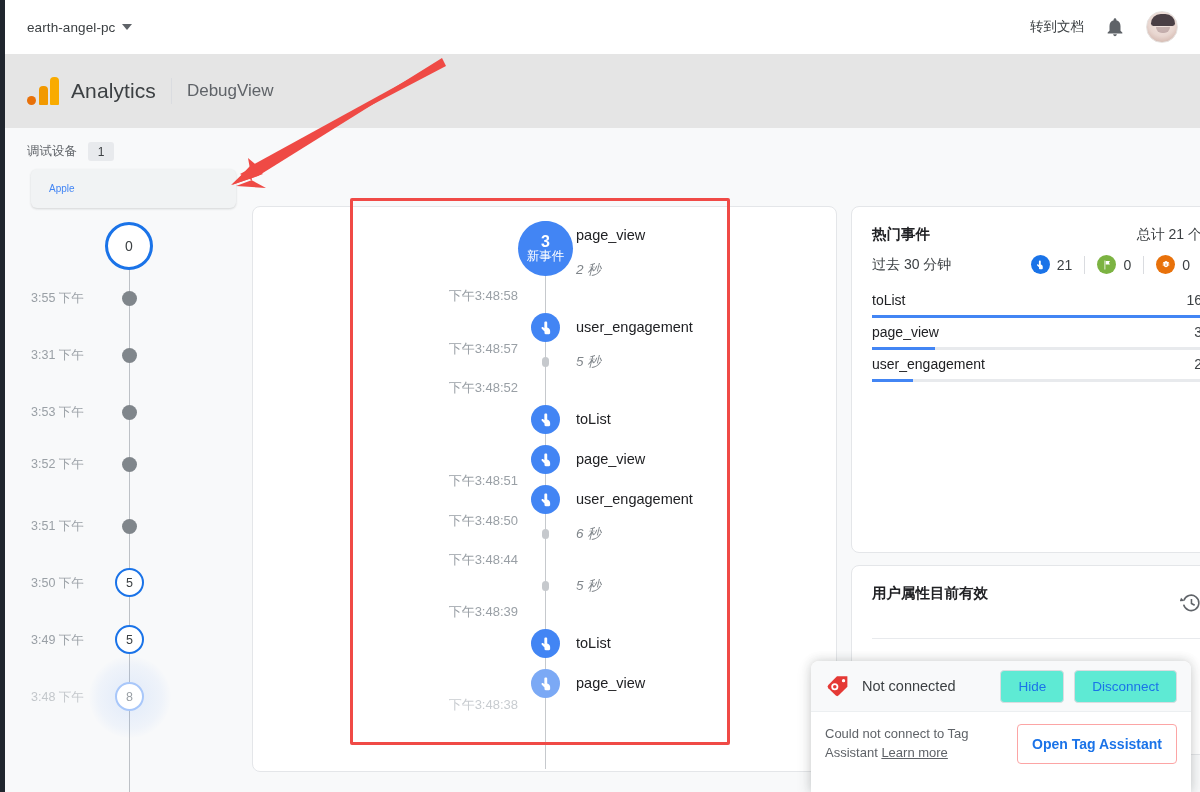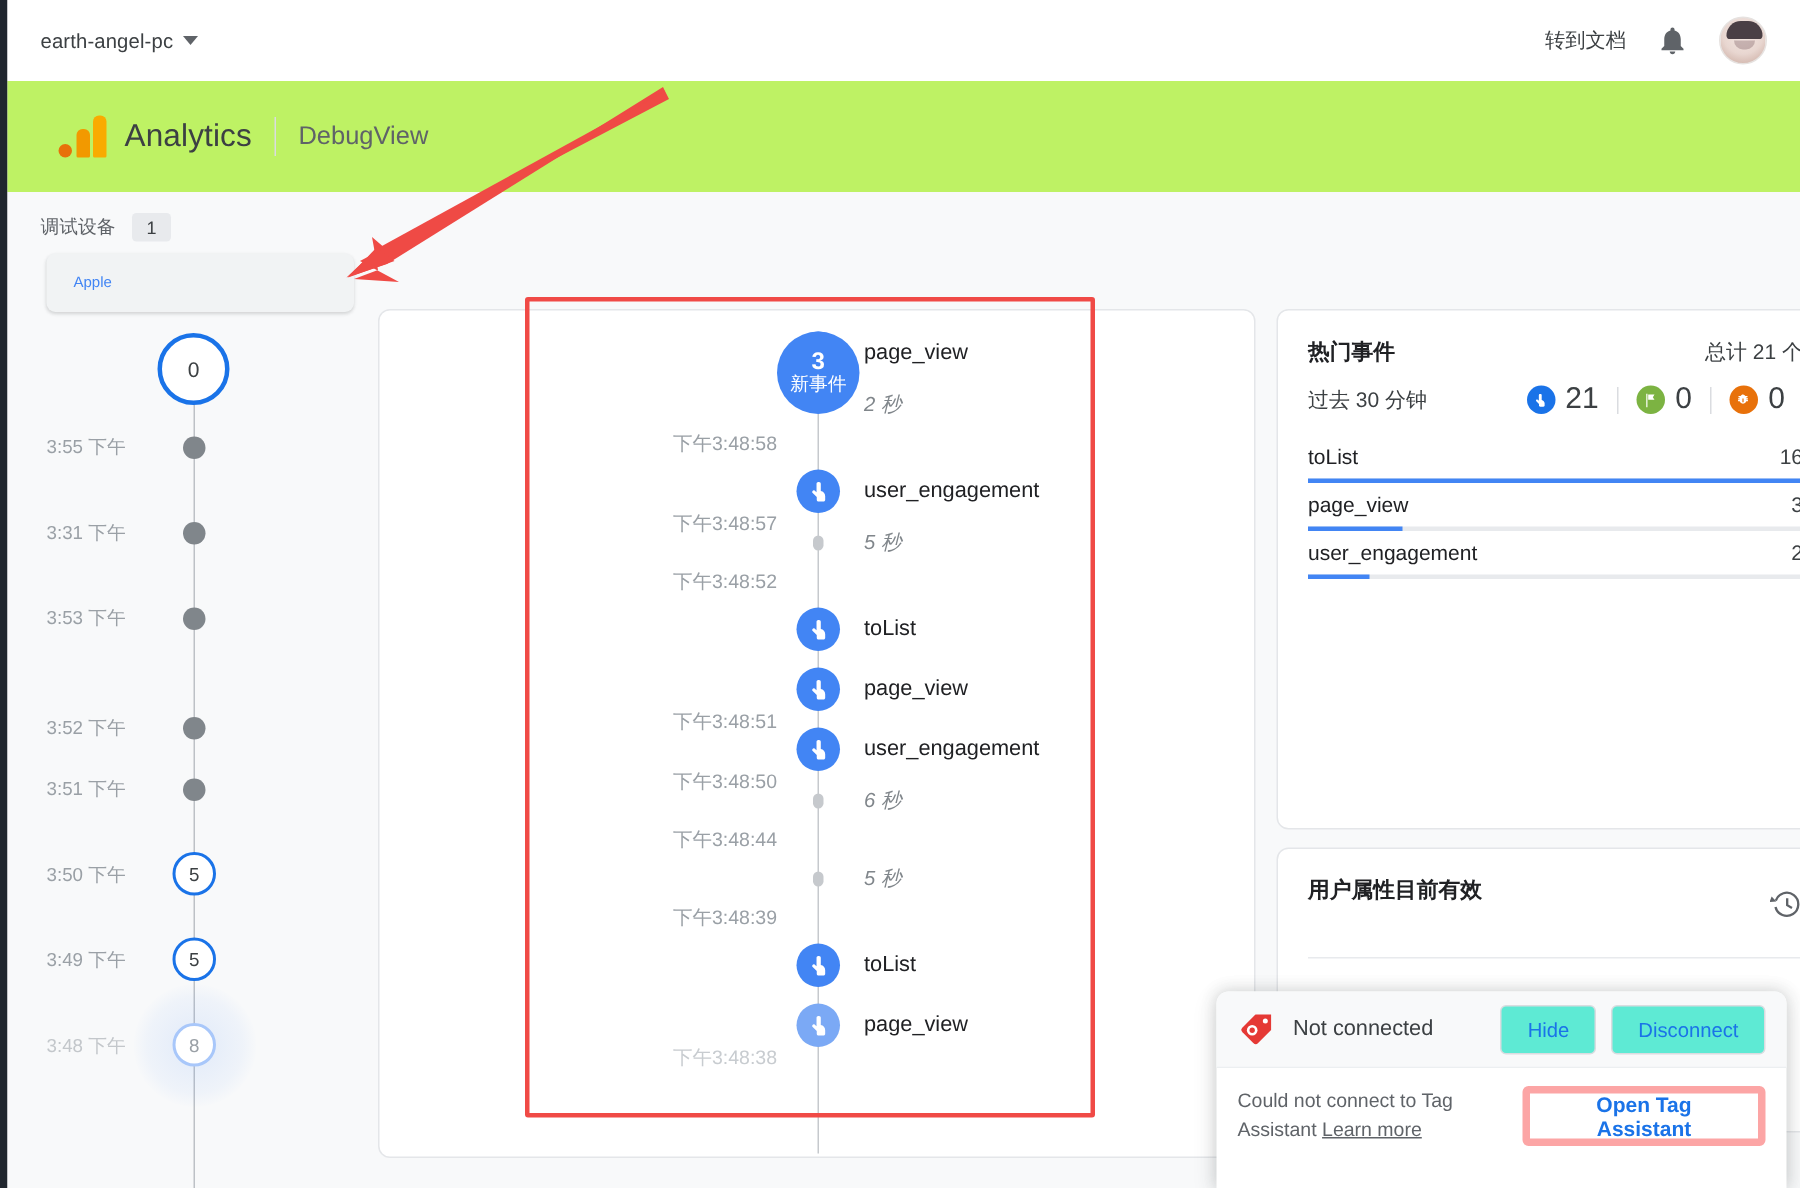--- a/index.html
+++ b/index.html
@@ -38,21 +38,21 @@
     background: #4a3f45; border-radius: 12px 12px 3px 3px;
   }
   .avatar::after {
     content: ""; position: absolute; left: 9px; top: 15px; width: 14px; height: 6px;
     background: rgba(120,90,95,.35); border-radius: 0 0 8px 8px;
   }
 
   
   .prodbar {
     position: absolute; left: 5px; top: 54px; width: 1195px; height: 74px;
-    background: #bef264; display: flex; align-items: center; padding-left: 34px;
+    background: #e5e5e5; display: flex; align-items: center; padding-left: 22px;
   }
   .ga-logo { display: flex; align-items: flex-end; gap: 2.5px; height: 28px; margin-right: 12px; }
   .ga-dot { width: 9px; height: 9px; border-radius: 50%; background: #e8710a; }
   .ga-bar-m { width: 9px; height: 19px; border-radius: 4px 4px 1px 1px; background: #f29900; }
   .ga-bar-t { width: 9px; height: 28px; border-radius: 4px 4px 1px 1px; background: #f9ab00; }
   .prod-name { font-size: 21px; color: #3c4043; font-weight: 400; letter-spacing: .1px; }
   .prod-sep { width: 1px; height: 26px; background: #dadce0; margin: 0 15px; }
   .prod-sub { font-size: 17px; color: #5f6368; font-weight: 400; }
 
   
@@ -144,21 +144,21 @@
     background: #ffffff; border: 1px solid #e4e6e9; border-radius: 8px; padding: 18px 20px 0 20px;
   }
   .te-row1 { display: flex; align-items: baseline; }
   .te-title { font-size: 14.5px; color: #202124; font-weight: 700; }
   .te-total { margin-left: auto; font-size: 14px; color: #3c4043; white-space: nowrap; }
   .te-row2 { display: flex; align-items: center; margin-top: 11px; }
   .te-period { font-size: 14px; color: #3c4043; }
   .te-counts { margin-left: auto; display: flex; align-items: center; gap: 0; }
   .cnt { display: flex; align-items: center; gap: 7px; padding: 0 12px; }
   .cnt:first-child { padding-left: 0; }
-  .cnt-val { font-size: 20px; color: #3c4043; }
+  .cnt-val { font-size: 14px; color: #3c4043; }
   .cnt-div { width: 1px; height: 18px; background: #dadce0; }
   .te-list { margin-top: 18px; }
   .te-item { position: relative; padding-bottom: 6px; }
   .te-item-row { display: flex; align-items: baseline; }
   .te-item-name { font-size: 14px; color: #202124; }
   .te-item-val { margin-left: auto; font-size: 14px; color: #3c4043; }
   .te-track { position: relative; height: 3px; margin-top: 7px; background: #e8eaed; }
   .te-fill { position: absolute; left: 0; top: 0; height: 3px; background: #4285f4; }
 
   .user-props {
@@ -185,21 +185,21 @@
   .tag-btns { margin-left: auto; display: flex; gap: 10px; }
   .tag-btn {
     height: 33px; padding: 0 17px; border: 1px solid #dadce0; border-radius: 4px;
     background: #5eead4; color: #1a73e8; font-size: 13.5px; display: flex;
     align-items: center; cursor: pointer; font-family: inherit;
   }
   .tag-body { display: flex; align-items: center; padding: 12px 14px 0 14px; gap: 10px; }
   .tag-msg { font-size: 13px; color: #5f6368; line-height: 1.45; max-width: 180px; }
   .tag-msg a { color: #5f6368; text-decoration: underline; }
   .tag-open {
-    margin-left: auto; height: 40px; padding: 0 14px; border: 5px solid #fca5a5;
+    margin-left: auto; height: 40px; padding: 0 14px; border: 1px solid #fca5a5;
     border-radius: 4px; background: #ffffff; color: #1a73e8; font-size: 14px;
     font-weight: 700; display: flex; align-items: center; cursor: pointer; font-family: inherit;
   }
 
   
   .watermark {
     position: absolute; right: 14px; bottom: 6px; font-size: 19px; color: #b9bdc2;
     letter-spacing: .5px; z-index: 50; pointer-events: none;
   }
 </style>
@@ -256,21 +256,21 @@
             <span class="tl-dot"></span>
           </div>
           <div class="tl-row" style="top: 131px;">
             <span class="tl-time">3:31 下午</span>
             <span class="tl-dot"></span>
           </div>
           <div class="tl-row" style="top: 188px;">
             <span class="tl-time">3:53 下午</span>
             <span class="tl-dot"></span>
           </div>
-          <div class="tl-row" style="top: 261px; padding-left: 12px;">
+          <div class="tl-row" style="top: 240px; padding-left: 12px;">
             <span class="tl-time">3:52 下午</span>
             <span class="tl-dot"></span>
           </div>
           <div class="tl-row" style="top: 302px;">
             <span class="tl-time">3:51 下午</span>
             <span class="tl-dot"></span>
           </div>
           <div class="tl-row" style="top: 359px;">
             <span class="tl-time">3:50 下午</span>
             <span class="tl-ring" style="top: -5px;">5</span>

